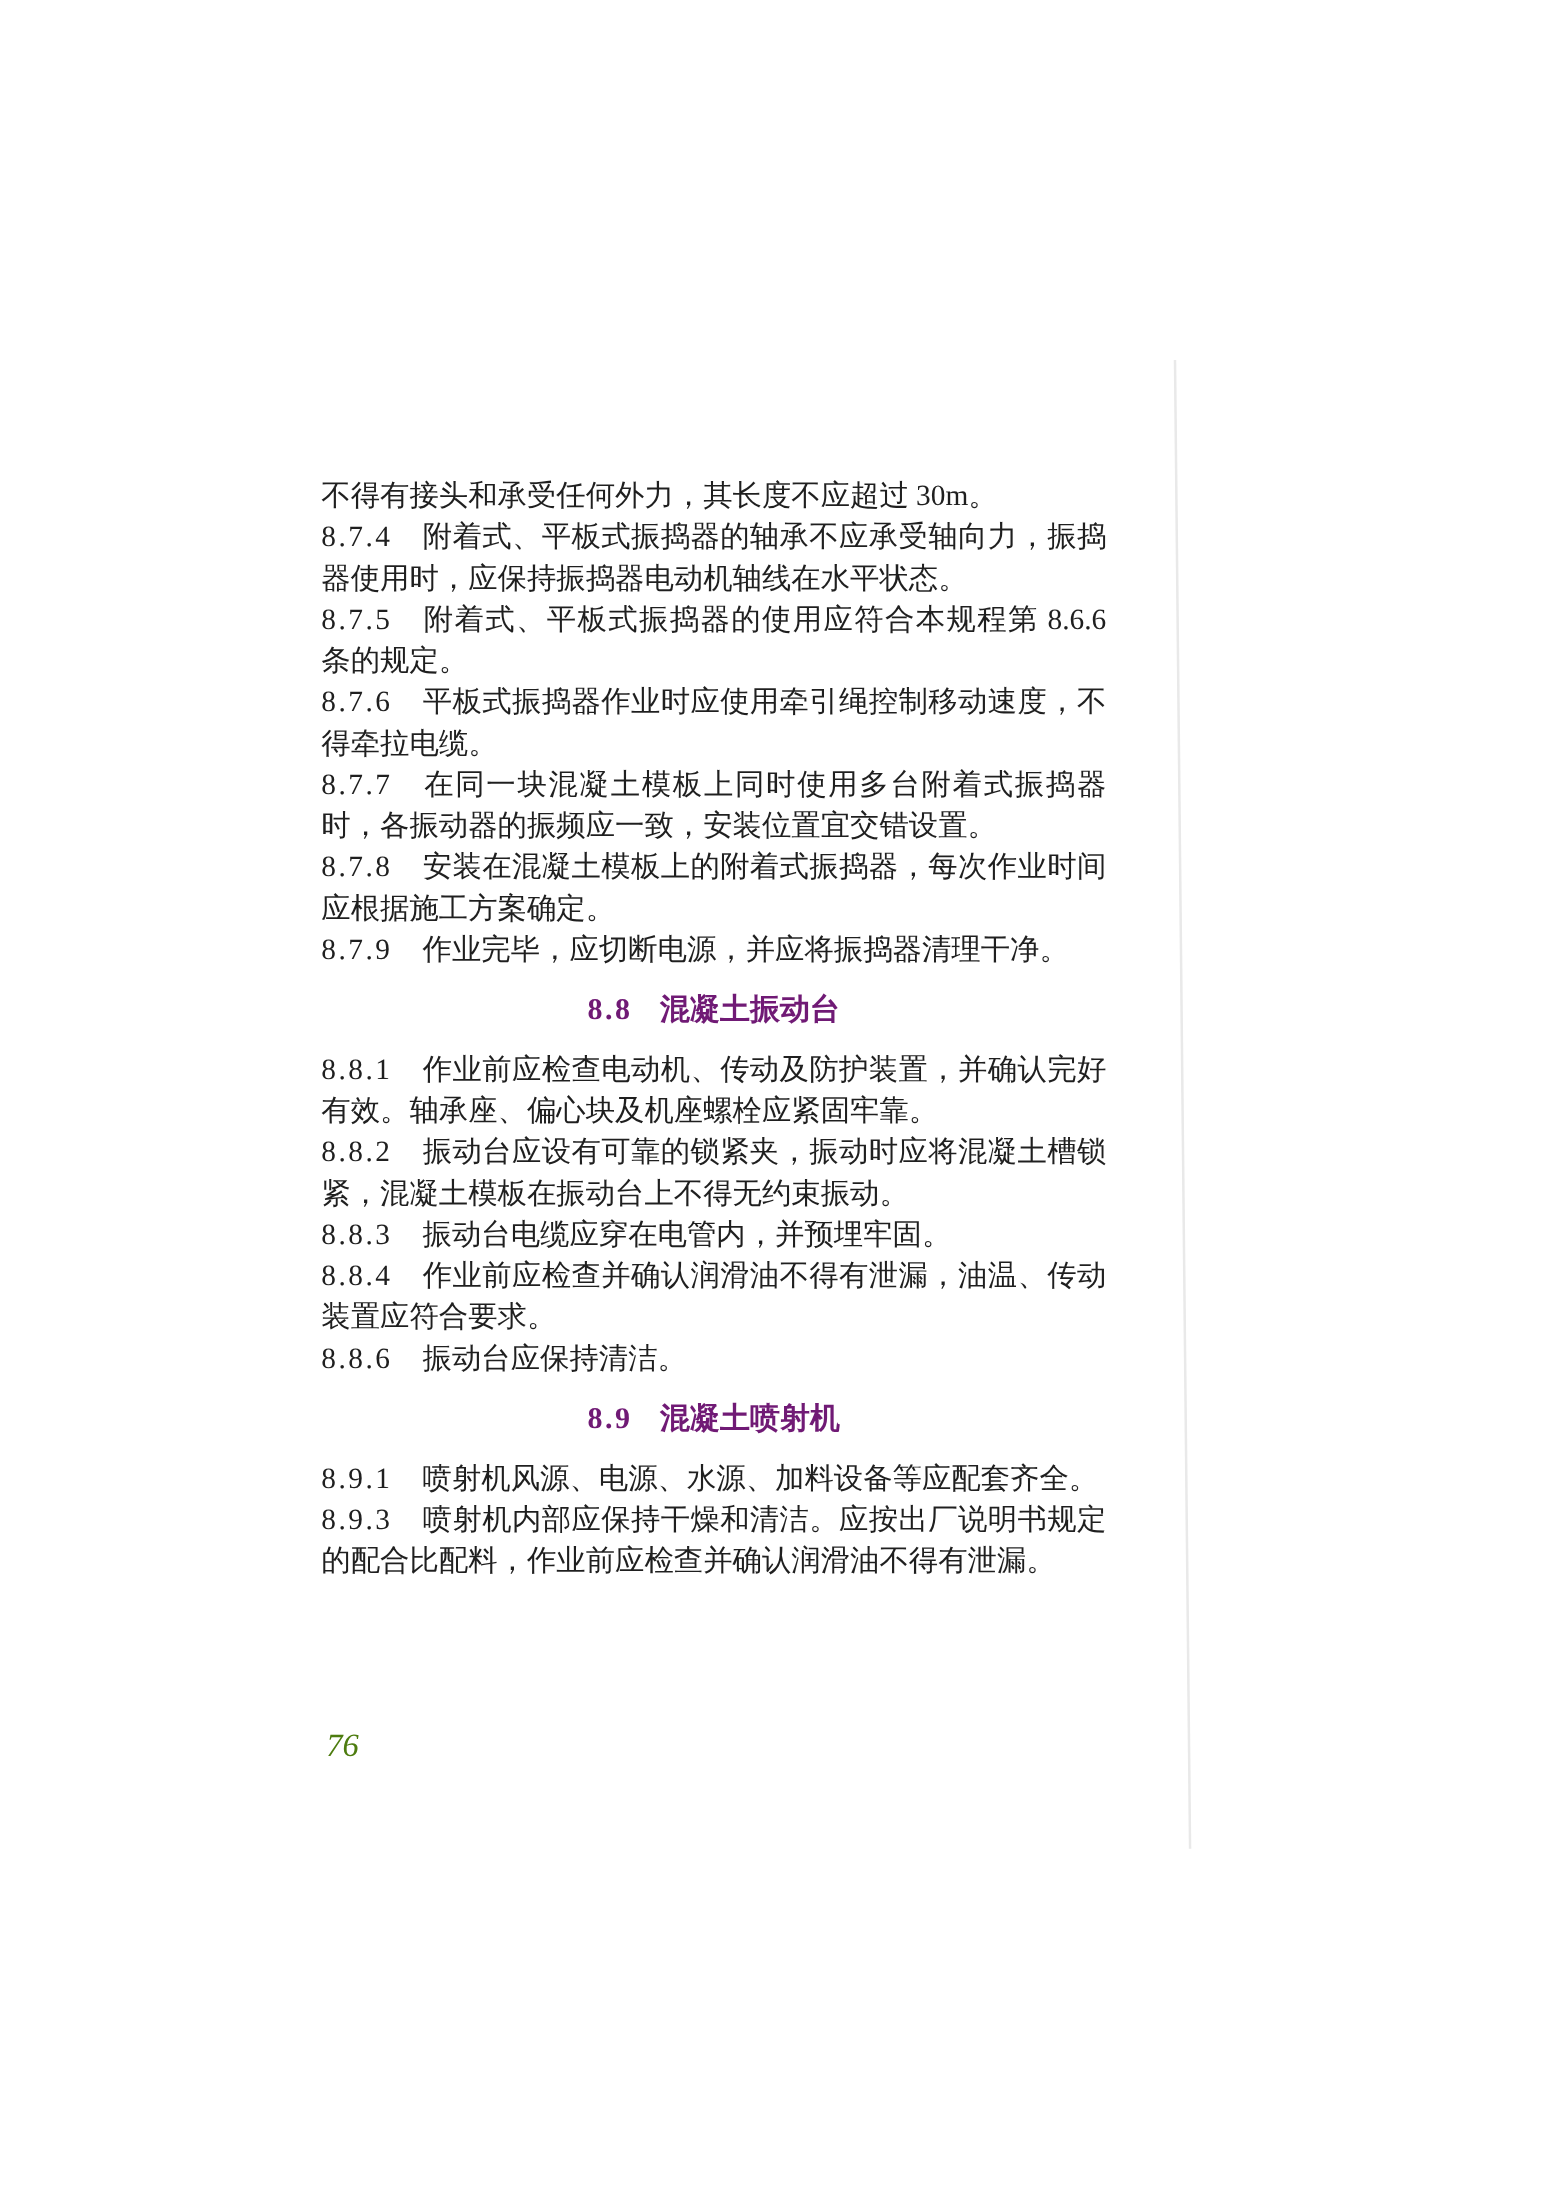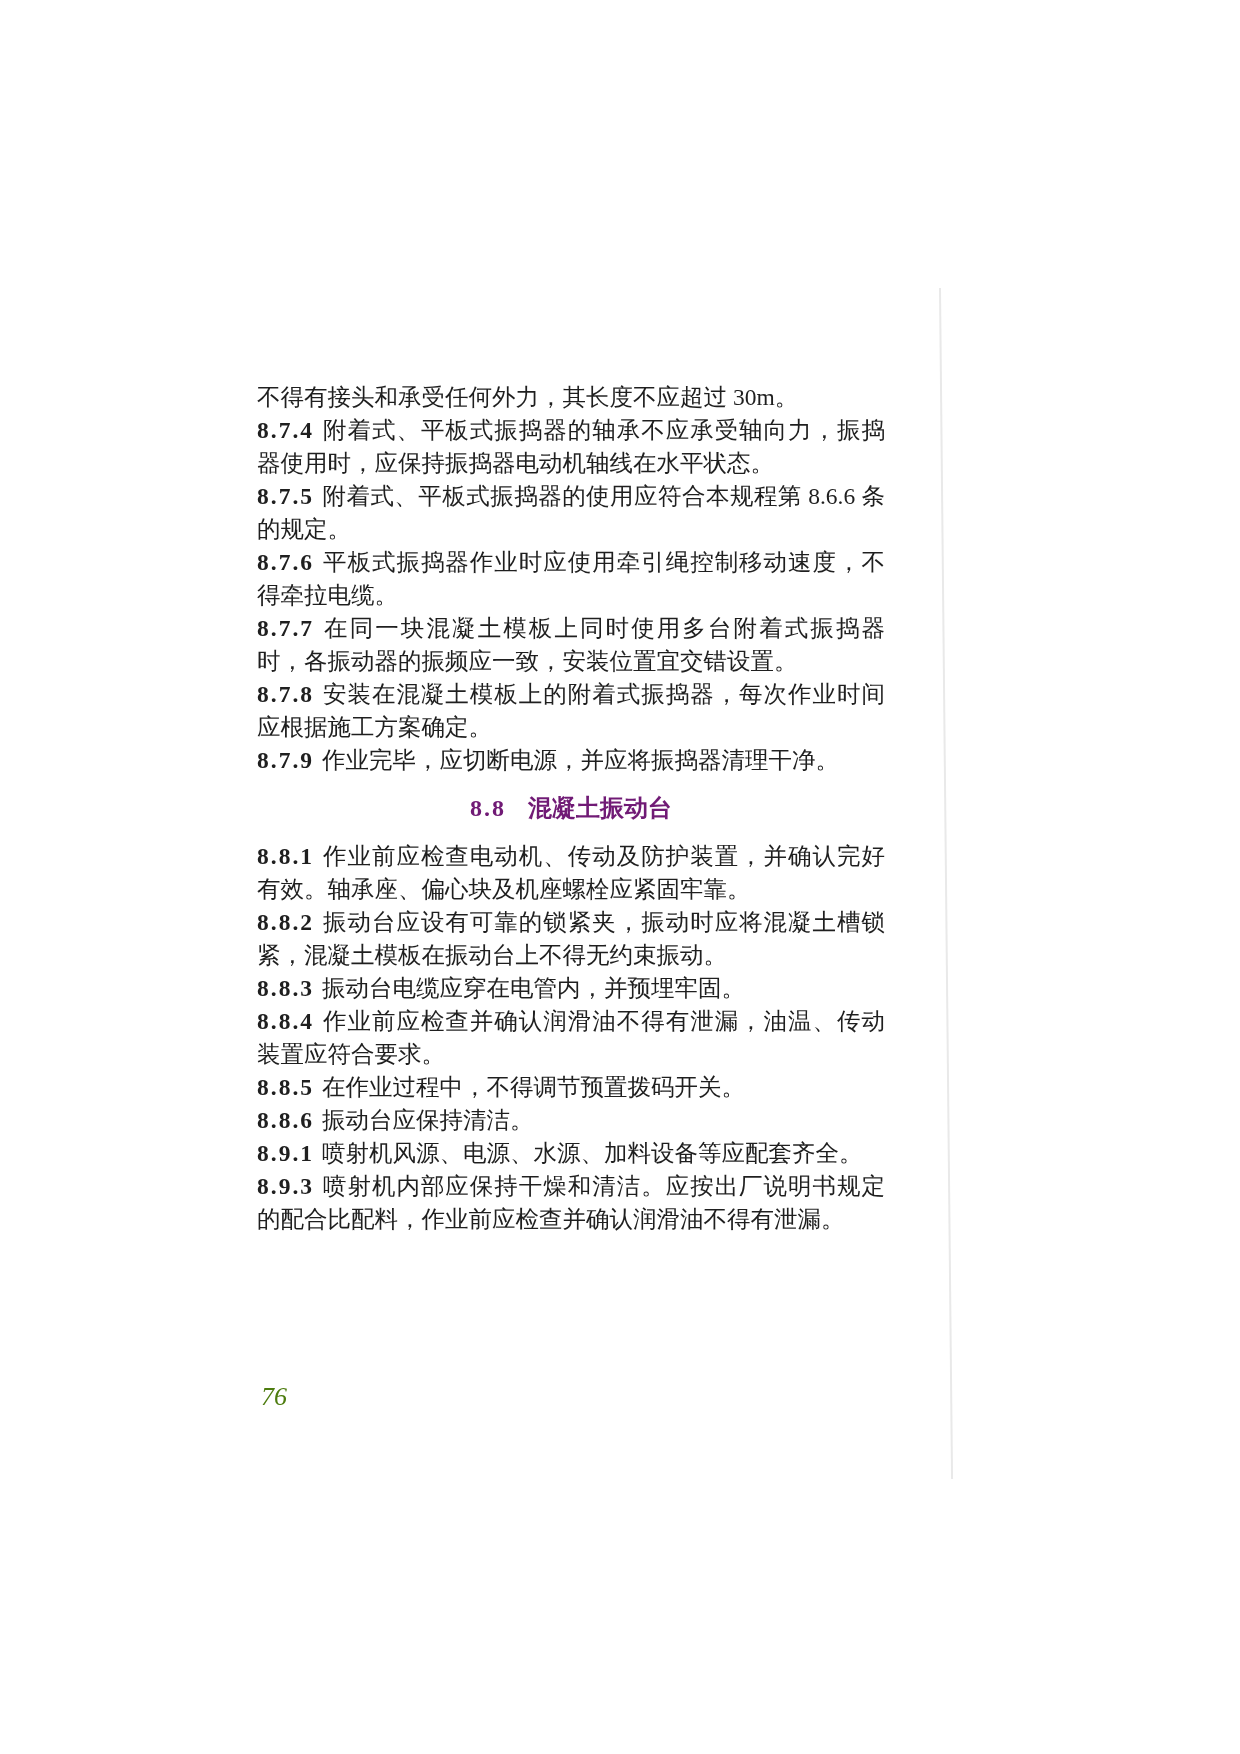--- a/index.html
+++ b/index.html
@@ -27,23 +27,23 @@
     position: absolute;
     left: 257px; top: 381px;
     width: 628px;
     font-size: 23.5px;
     line-height: 33px;
     color: #1f1f1f;
     text-align: justify;
   }
   .doc p { margin: 0; }
   .clause-num {
-    font-weight: bold;
+    font-weight: normal;
     letter-spacing: 2px;
-    margin-right: 8px;
+    margin-right: 24px;
     white-space: nowrap;
   }
   h3.sec {
     margin: 15px 0;
     text-align: center;
     font-size: 24px;
     line-height: 33px;
     font-weight: bold;
     color: #701a75;
   }
@@ -107,28 +107,28 @@
     </p>
 
     <p class="clause">
       <span class="clause-num">8.8.3</span><span>振动台电缆应穿在电管内，并预埋牢固。</span>
     </p>
 
     <p class="clause">
       <span class="clause-num">8.8.4</span><span>作业前应检查并确认润滑油不得有泄漏，油温、传动装置应符合要求。</span>
     </p>
 
-    <p class="clause">
-      <span class="clause-num">8.8.5</span><span>在作业过程中，不得调节预置拨码开关。</span>
-    </p>
 
     <p class="clause">
       <span class="clause-num">8.8.6</span><span>振动台应保持清洁。</span>
     </p>
 
+    <h3 class="sec">
+      <span class="sec-num">8.9</span><span>混凝土喷射机</span>
+    </h3>
 
     <p class="clause">
       <span class="clause-num">8.9.1</span><span>喷射机风源、电源、水源、加料设备等应配套齐全。</span>
     </p>
 
 
     <p class="clause">
       <span class="clause-num">8.9.3</span><span>喷射机内部应保持干燥和清洁。应按出厂说明书规定的配合比配料，作业前应检查并确认润滑油不得有泄漏。</span>
     </p>
   </div>

